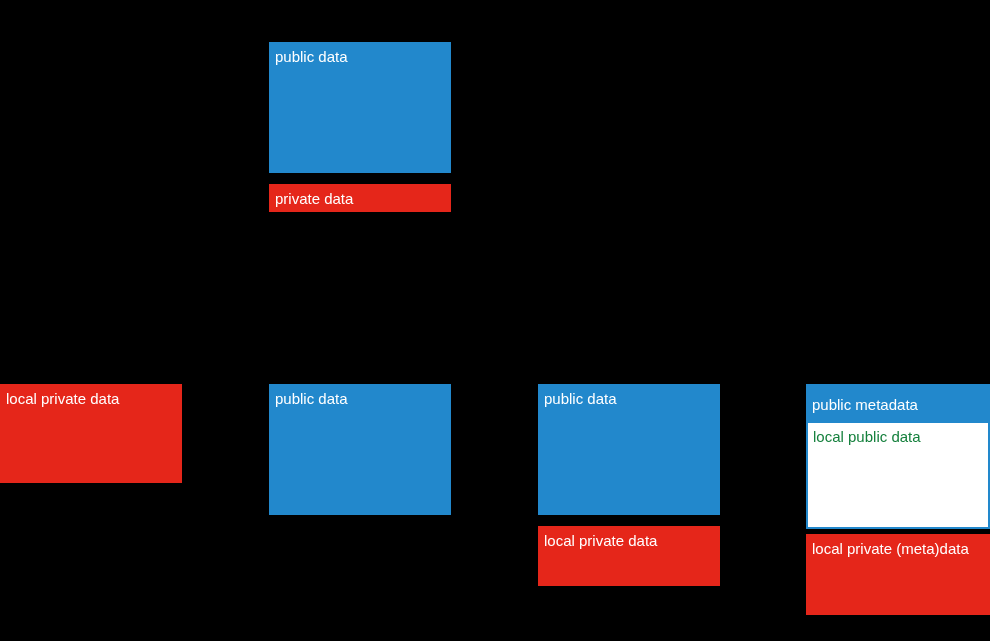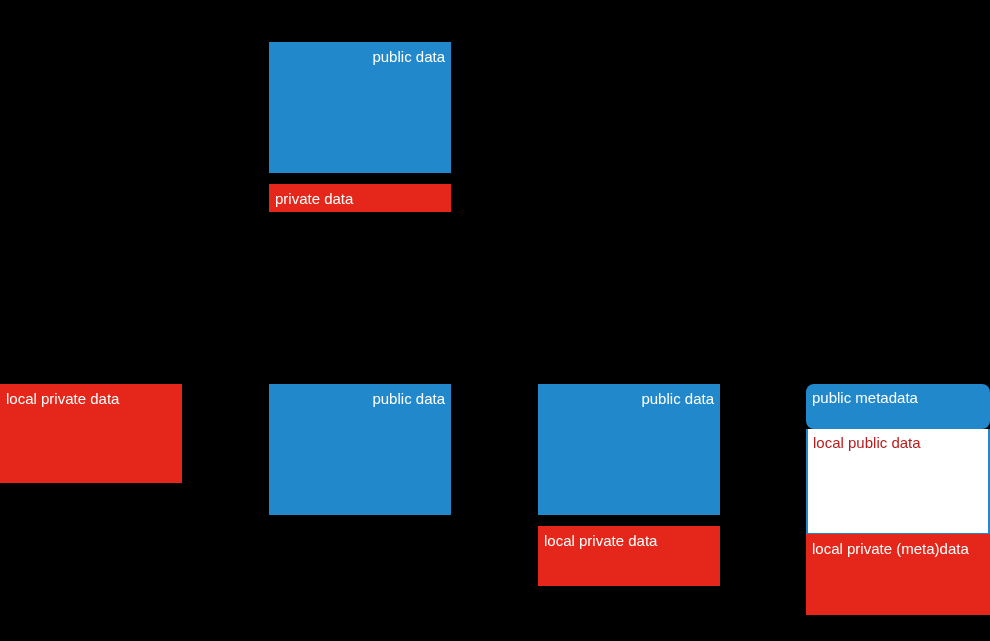--- a/index.html
+++ b/index.html
@@ -16,21 +16,21 @@
     font-family: "Liberation Sans", sans-serif;
   }
   .box {
     position: absolute;
     box-sizing: border-box;
     padding: 5px 6px;
     font-size: 15px;
     line-height: 19px;
     white-space: nowrap;
   }
-  .blue  { background: #2288CC; color: #FFFFFF; text-align: right; }
+  .blue  { background: #2288CC; color: #FFFFFF; }
   .red   { background: #E5261A; color: #FFFFFF; }
 
   
   .top-public   { left: 269px; top: 42px;  width: 182px; height: 131px; }
   .top-private  { left: 269px; top: 184px; width: 182px; height: 28px; }
 
   
   .c1-private   { left: 0px;   top: 384px; width: 182px; height: 99px; }
   .c2-public    { left: 269px; top: 384px; width: 182px; height: 131px; }
   .c3-public    { left: 538px; top: 384px; width: 182px; height: 131px; }
@@ -38,34 +38,33 @@
 
   
   .c4-composite {
     position: absolute;
     left: 806px; top: 384px;
     width: 184px; height: 137px;
     box-sizing: border-box;
   }
   .c4-header {
     box-sizing: border-box;
-    width: 100%; height: 45px;
+    width: 100%; height: 39px;
     background: #2288CC; color: #FFFFFF;
-    padding: 4px 6px;
+    padding: 11px 6px;
     font-size: 15px; line-height: 19px;
     white-space: nowrap;
-    border-radius: 8px;
   }
   .c4-body {
     box-sizing: border-box;
     width: 100%; height: 106px;
     background: #FFFFFF;
     border: 2px solid #2288CC;
     border-top: none;
-    color: #b91c1c;
+    color: #15803d;
     padding: 4px 5px;
     font-size: 15px; line-height: 19px;
     white-space: nowrap;
   }
   .c4-private   { left: 806px; top: 534px; width: 184px; height: 81px; }
 </style>
 </head>
 <body>
 
 <div class="canvas">

